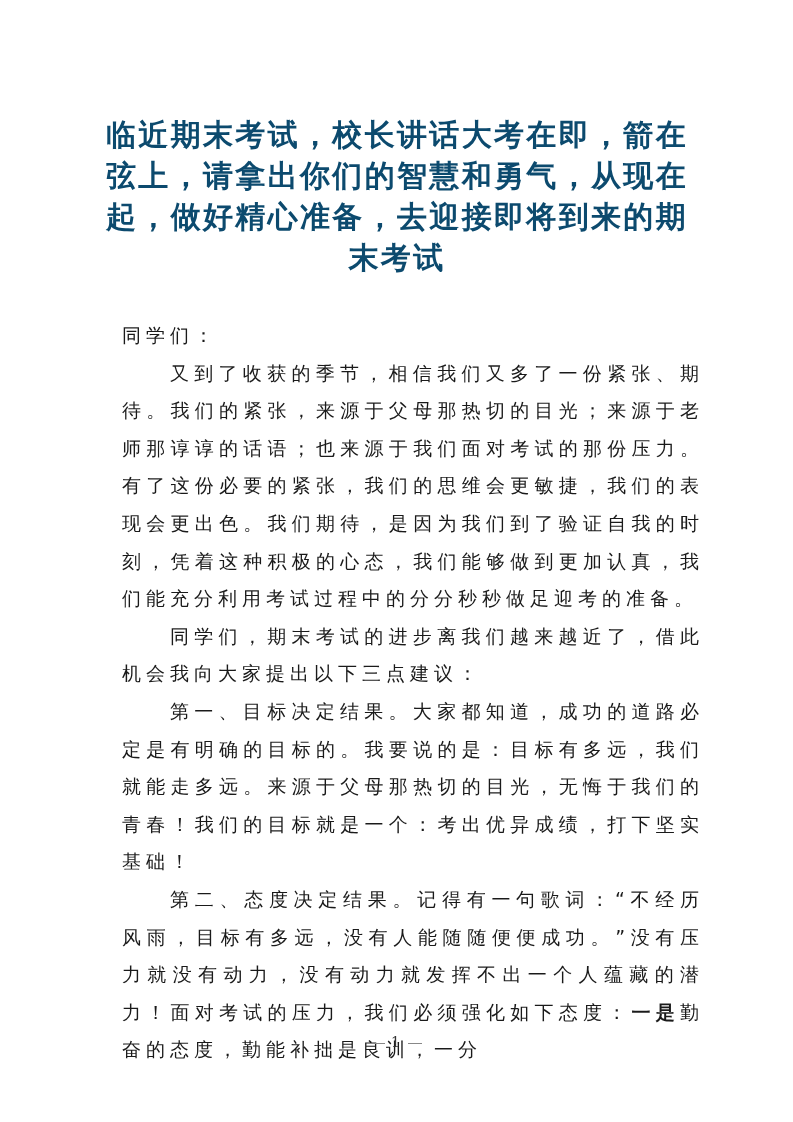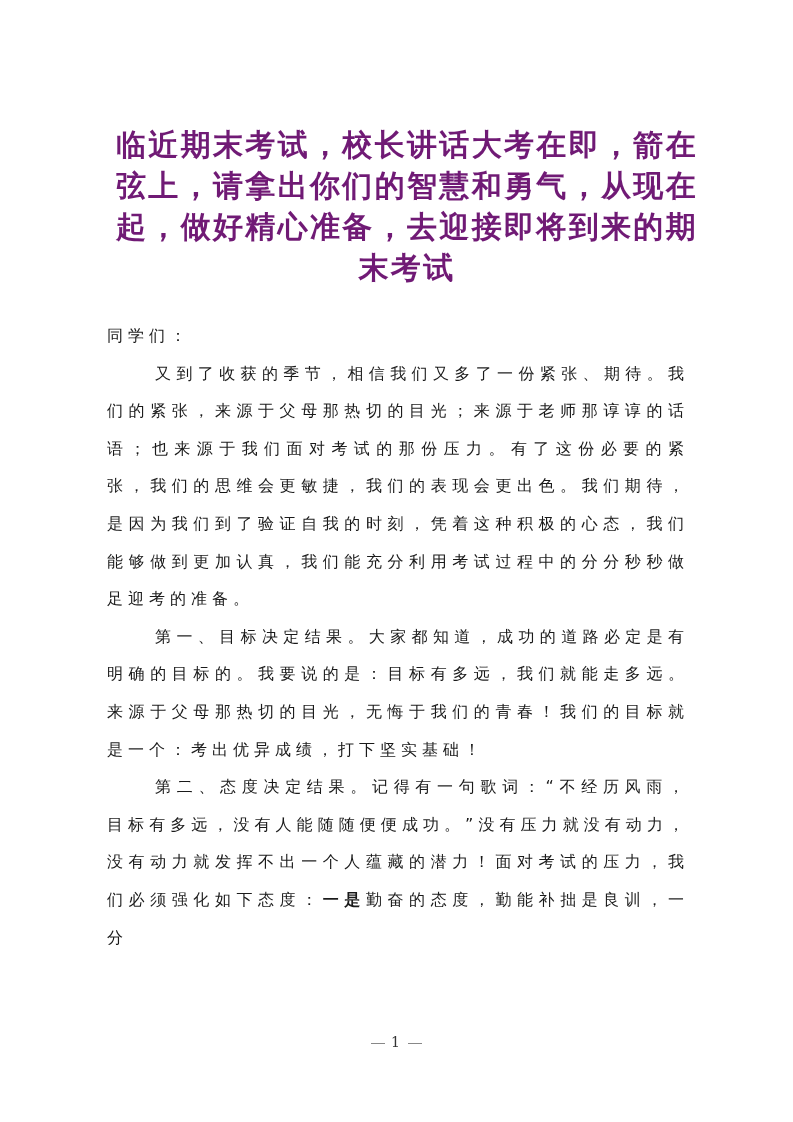--- a/index.html
+++ b/index.html
@@ -27,30 +27,30 @@
     left: 106px;
     top: 114px;
     width: 582px;
     font-family: "DejaVu Sans", "Liberation Sans", sans-serif;
     font-weight: bold;
     font-size: 30px;
     line-height: 41px;
     letter-spacing: 2.3px;
     text-align: justify;
     text-align-last: center;
-    color: #701a75;
-    margin: 10px;
+    color: #0c4a6e;
+    margin: 0;
   }
   .body-text {
     position: absolute;
-    left: 107px;
+    left: 122px;
     top: 317px;
     width: 582px;
     font-family: "DejaVu Sans", "Liberation Sans", sans-serif;
-    font-size: 16px;
+    font-size: 19px;
     line-height: 37.6px;
     letter-spacing: 5.0px;
     color: #1a1a1a;
   }
   .body-text p {
     margin: 0;
     text-align: justify;
   }
   .body-text p.indent {
     text-indent: 48px;
@@ -82,20 +82,21 @@
 </head>
 <body>
 
 <div class="page">
 
   <h1 class="title">临近期末考试，校长讲话大考在即，箭在弦上，请拿出你们的智慧和勇气，从现在起，做好精心准备，去迎接即将到来的期末考试</h1>
 
   <div class="body-text">
     <p>同学们：</p>
     <p class="indent">又到了收获的季节，相信我们又多了一份紧张、期待。我们的紧张，来源于父母那热切的目光；来源于老师那谆谆的话语；也来源于我们面对考试的那份压力。有了这份必要的紧张，我们的思维会更敏捷，我们的表现会更出色。我们期待，是因为我们到了验证自我的时刻，凭着这种积极的心态，我们能够做到更加认真，我们能充分利用考试过程中的分分秒秒做足迎考的准备。</p>
+    <p class="indent">同学们，期末考试的进步离我们越来越近了，借此机会我向大家提出以下三点建议：</p>
     <p class="indent">第一、目标决定结果。大家都知道，成功的道路必定是有明确的目标的。我要说的是：目标有多远，我们就能走多远。来源于父母那热切的目光，无悔于我们的青春！我们的目标就是一个：考出优异成绩，打下坚实基础！</p>
     <p class="indent"><span>第二、态度决定结果。记得有一句歌词：“不经历风雨，目标有多远，没有人能随随便便成功。”没有压力就没有动力，没有动力就发挥不出一个人蕴藏的潜力！面对考试的压力，我们必须强化如下态度：</span><span class="strong">一是</span><span>勤奋的态度，勤能补拙是良训，一分</span></p>
   </div>
 
   <div class="footer">
     <span class="dash"></span><span>1</span><span class="dash"></span>
   </div>
 
 </div>
 

